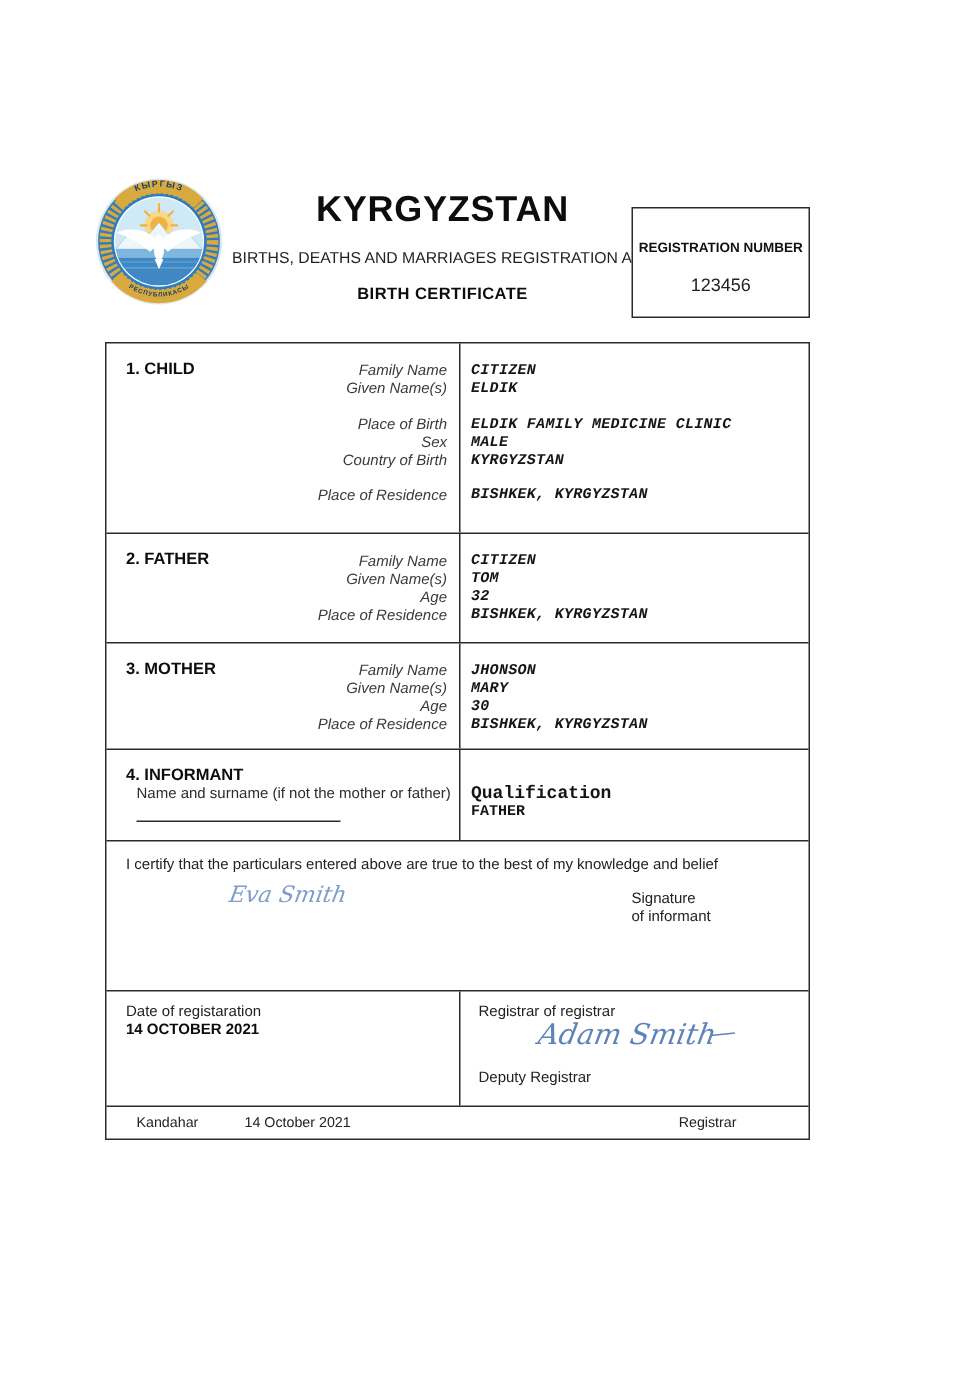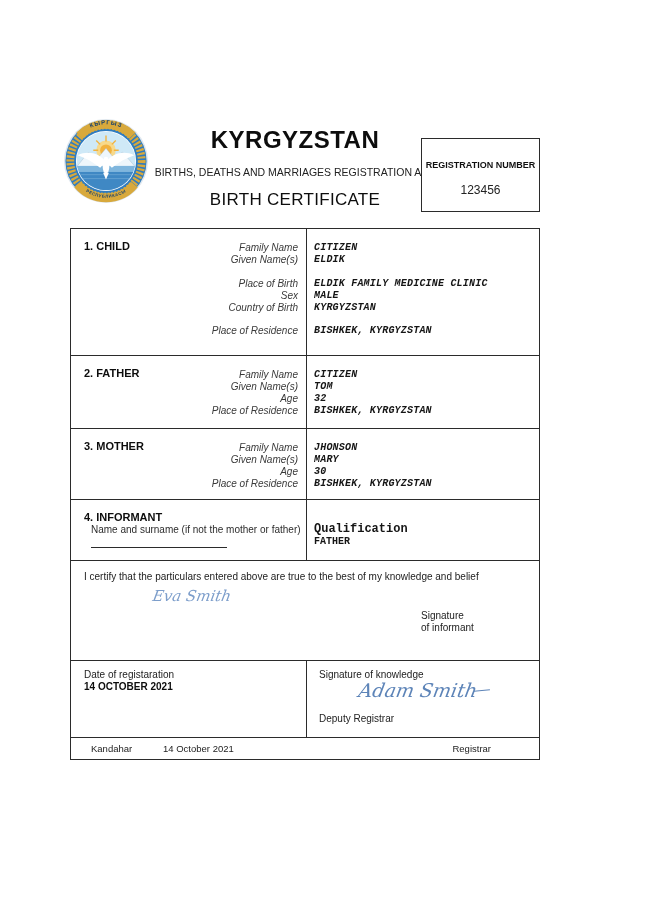--- a/index.html
+++ b/index.html
@@ -7,21 +7,21 @@
   body { font-family:"Liberation Sans", sans-serif; color:#1a1a1a; }
   .page { position:relative; width:645px; height:915px; background:#fff; overflow:hidden; }
 
   
   .emblem { position:absolute; left:62px; top:117px; width:88px; height:88px; }
   .h-country { position:absolute; left:160px; top:128px; width:270px; text-align:center;
                font-size:24px; font-weight:bold; letter-spacing:0.5px; color:#0d0d0d; line-height:24px; }
   .h-act { position:absolute; left:145px; top:166px; width:300px; text-align:center;
            font-size:10.5px; color:#222; }
   .h-title { position:absolute; left:160px; top:190px; width:270px; text-align:center;
-             font-size:17px; font-weight:normal; letter-spacing:0.3px; color:#0d0d0d; }
+             font-size:11px; font-weight:bold; letter-spacing:0.3px; color:#0d0d0d; }
   .regbox { position:absolute; left:421px; top:138px; width:119px; height:74px;
             border:1.6px solid #2b2b2b; background:#fff; }
   .regbox .rlabel { margin-top:21px; text-align:center; font-size:9px; font-weight:bold; color:#111; }
   .regbox .rnum { margin-top:13px; text-align:center; font-size:12px; color:#222; }
 
   
   .doc { position:absolute; left:70px; top:228px; width:470px; border:1.6px solid #2b2b2b; background:#fff; }
   .sec { position:relative; border-bottom:1.3px solid #2b2b2b; }
   .sec:last-child { border-bottom:none; }
   .sec.divided::after { content:""; position:absolute; left:235px; top:0; bottom:0; width:1.3px; background:#2b2b2b; }
@@ -49,21 +49,21 @@
                     font-size:12px; font-weight:bold; color:#151515; }
   .inf-qual-value { position:absolute; left:243px; top:36px; font-family:"Liberation Mono","DejaVu Sans Mono",monospace;
                     font-size:10px; font-weight:bold; color:#151515; }
 
   
   .cert-statement { position:absolute; left:13px; top:10px; font-size:10px; color:#222; }
   .sig-informant { position:absolute; left:82px; top:26px; }
   .sig-script { font-family:"DejaVu Serif", serif; font-style:italic; display:inline-block;
                 transform:skewX(-10deg); white-space:nowrap; }
   .sig-informant .sig-script { font-size:15px; color:#7d9ecb; }
-  .cert-siglabel { position:absolute; left:350px; top:33px; font-size:10px; line-height:12px; color:#222;margin-top:16px; }
+  .cert-siglabel { position:absolute; left:350px; top:33px; font-size:10px; line-height:12px; color:#222; }
 
   
   .reg-date-label { position:absolute; left:13px; top:8px; font-size:10px; color:#222; }
   .reg-date-value { position:absolute; left:13px; top:20px; font-size:10px; font-weight:bold; color:#0d0d0d; }
   .reg-sig-label { position:absolute; left:248px; top:8px; font-size:10px; color:#222; }
   .sig-registrar { position:absolute; left:288px; top:18px; }
   .sig-registrar .sig-script { font-size:19px; color:#5d84b8; }
   .sig-flourish { display:inline-block; width:16px; height:1.4px; background:#5d84b8;
                   vertical-align:6px; margin-left:-3px; transform:rotate(-6deg); }
   .reg-deputy { position:absolute; left:248px; top:52px; font-size:10px; color:#222; }
@@ -230,21 +230,21 @@
       </div>
       <div class="cert-siglabel">
         <div>Signature</div>
         <div>of informant</div>
       </div>
     </div>
 
     <div class="sec divided sec-reg">
       <div class="reg-date-label">Date of registaration</div>
       <div class="reg-date-value">14 OCTOBER 2021</div>
-      <div class="reg-sig-label">Signature of knowledge</div>
+      <div class="reg-sig-label">Registrar of registrar</div>
       <div class="sig-registrar">
         <span class="sig-script">Adam Smith</span><span class="sig-flourish"></span>
       </div>
       <div class="reg-deputy">Deputy Registrar</div>
     </div>
 
     <div class="sec sec-footer">
       <span class="ft-place">Kandahar</span>
       <span class="ft-date">14 October 2021</span>
       <span class="ft-role">Registrar</span>

